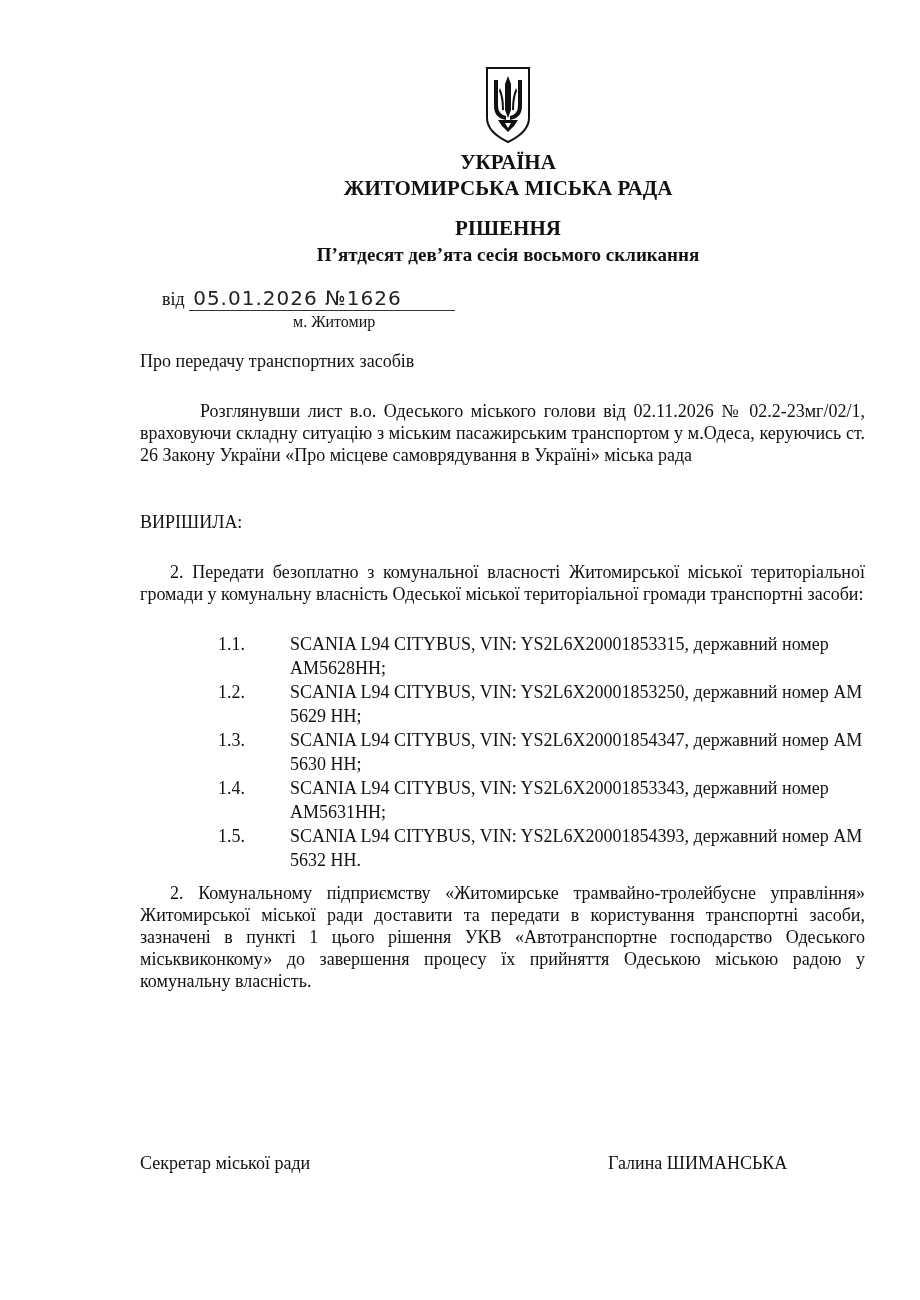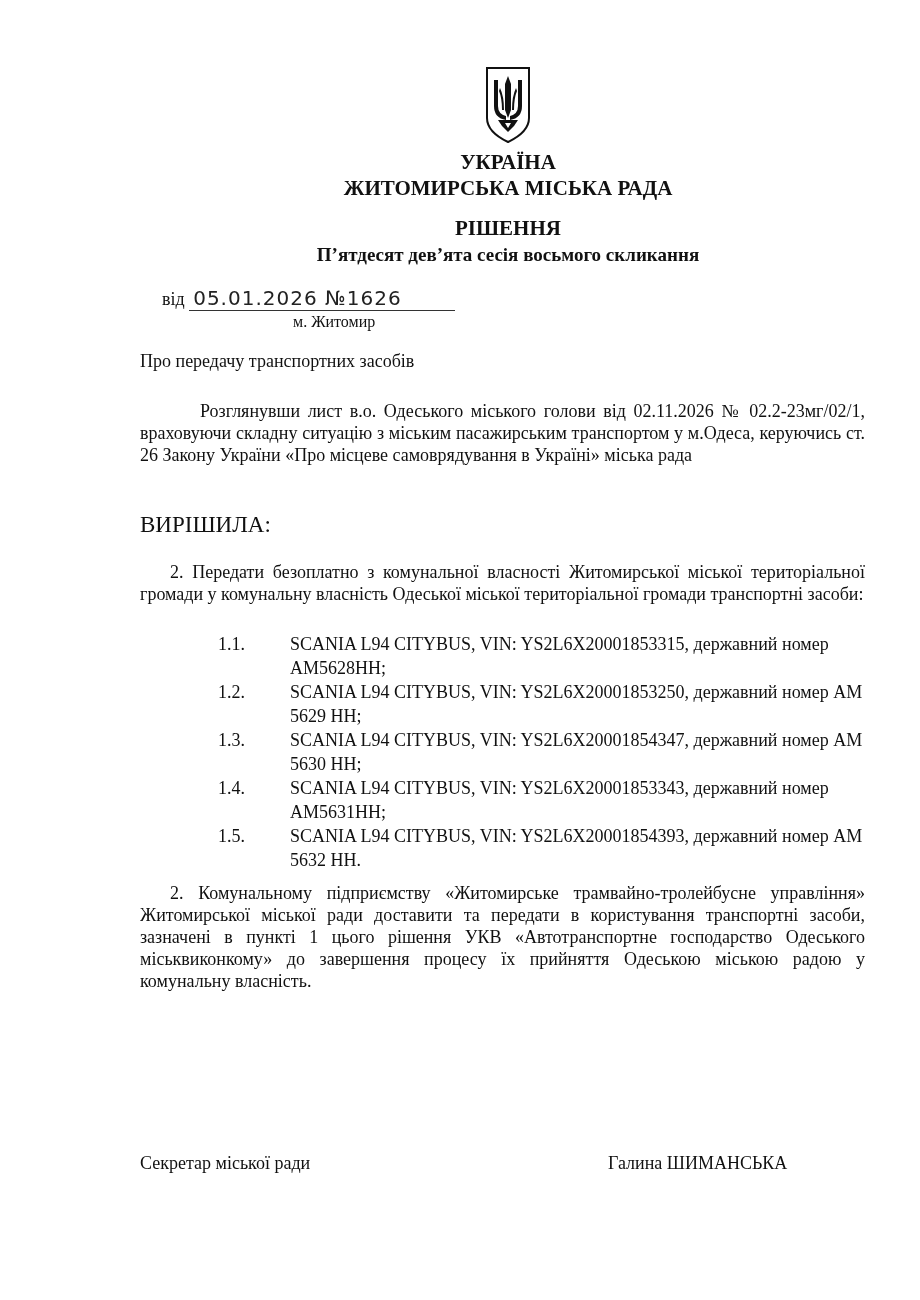--- a/index.html
+++ b/index.html
@@ -14,21 +14,21 @@
   .h-session { top: 244px; font-size: 19px; left: 48px; }
   .dateline { position: absolute; left: 162px; top: 286px; font-size: 18px; }
   .date-hand { font-family: "DejaVu Sans", sans-serif; font-size: 20px; font-weight: normal;
                color: #222; letter-spacing: 1px; display: inline-block; border-bottom: 1px solid #333;
                width: 262px; padding-left: 4px; }
   .city { position: absolute; left: 293px; top: 313px; font-size: 16px; }
   .subject { position: absolute; left: 140px; top: 351px; font-size: 18px; }
   .para { position: absolute; left: 140px; width: 725px; font-size: 18px; line-height: 22px;
           text-align: justify; }
   .p-intro { top: 400px; text-indent: 60px; }
-  .resolved { position: absolute; left: 140px; top: 512px; font-size: 23px; }
+  .resolved { position: absolute; left: 140px; top: 512px; font-size: 18px; }
   .p1 { top: 561px; text-indent: 30px; }
   .items { position: absolute; left: 140px; top: 632px; width: 725px; font-size: 18px; line-height: 24px; }
   .item { display: flex; margin-bottom: 0; }
   .item-num { width: 60px; padding-left: 78px; flex: none; }
   .item-text { flex: 1; padding-left: 12px; }
   .p2 { top: 882px; text-indent: 30px; }
   .p3 { top: 1006px; text-indent: 30px; }
   .sig-role { position: absolute; left: 140px; top: 1153px; font-size: 18px; }
   .sig-name { position: absolute; left: 608px; top: 1153px; font-size: 18px; }
 </style>

